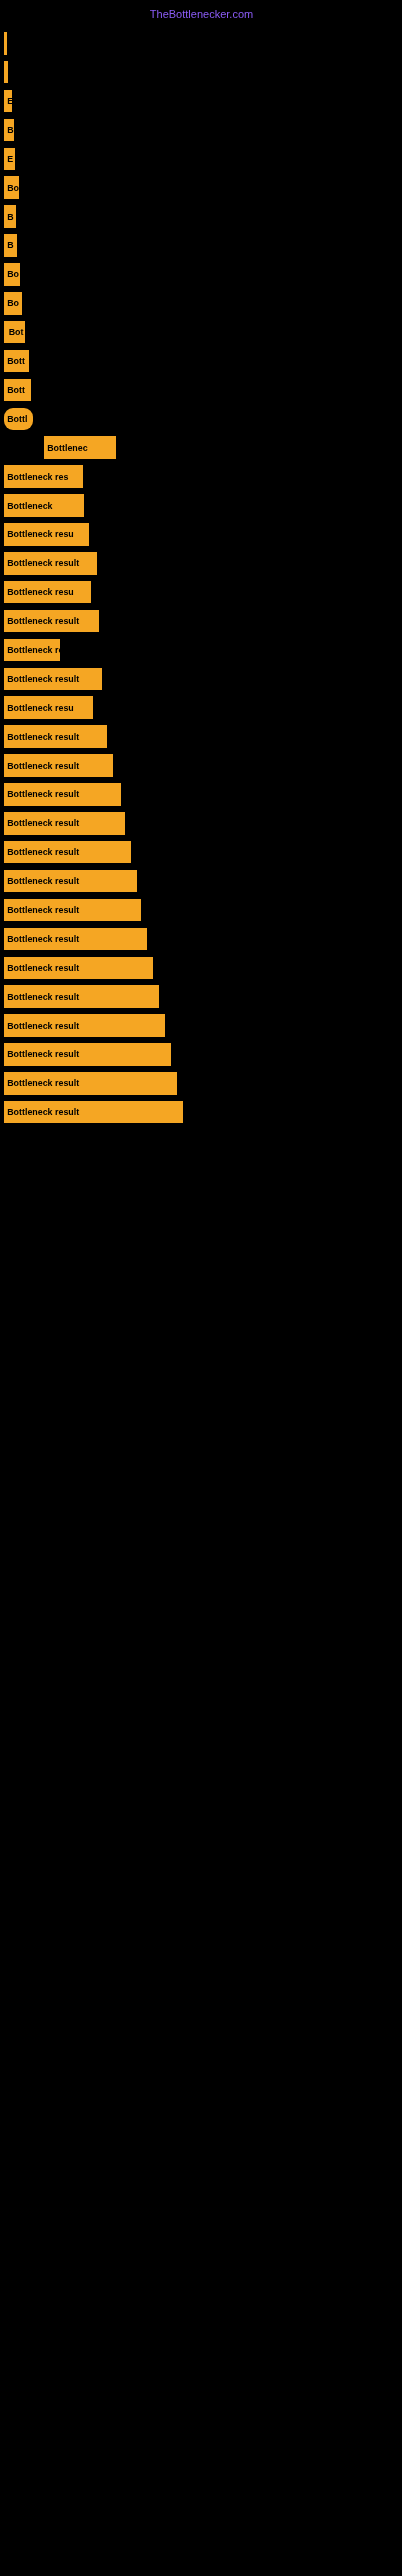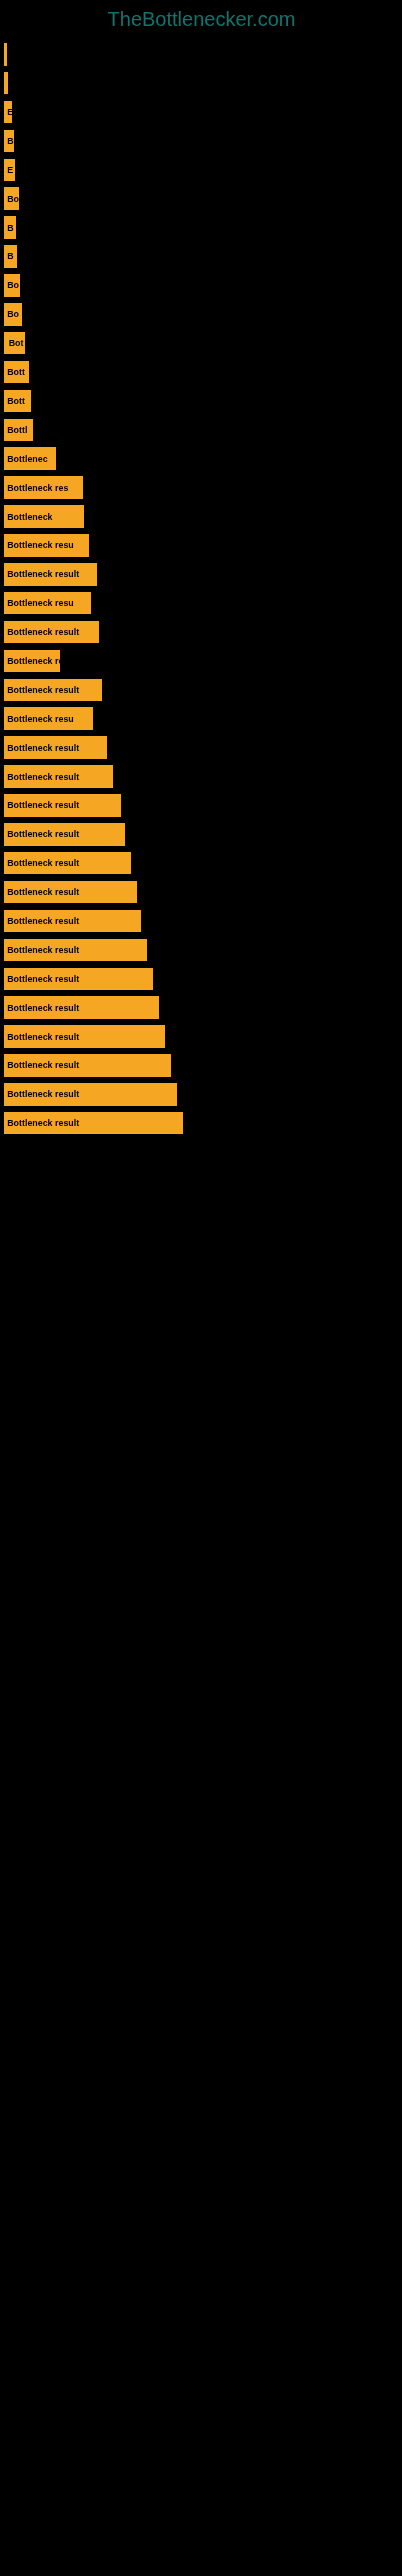--- a/index.html
+++ b/index.html
@@ -10,22 +10,22 @@
 
     body {
       background-color: #000;
       width: 403px;
       min-height: 2576px;
       font-family: Arial, sans-serif;
       position: relative;
     }
 
     .site-title {
-      color: #0f766e;
-      font-size: 20px;
+      color: #8b5cf6;
+      font-size: 11px;
       text-align: center;
       padding: 8px 0 4px 0;
       font-weight: normal;
     }
 
     .bars-container {
       padding: 8px 0 0 4px;
     }
 
     .bar-row {
@@ -117,26 +117,26 @@
       <div class="bar" style="width: 25px;">
         <span class="bar-label">Bott</span>
       </div>
     </div>
     <div class="bar-row">
       <div class="bar" style="width: 26.6px;">
         <span class="bar-label">Bott</span>
       </div>
     </div>
     <div class="bar-row">
-      <div class="bar" style="width: 29px;">
+      <div class="bar" style="width: 29px; border-radius: 9px;">
         <span class="bar-label">Bottl</span>
       </div>
     </div>
     <div class="bar-row">
-      <div class="bar" style="width: 52px;">
+      <div class="bar" style="width: 72px; margin-left: 40px;">
         <span class="bar-label">Bottlenec</span>
       </div>
     </div>
     <div class="bar-row">
       <div class="bar" style="width: 79px;">
         <span class="bar-label">Bottleneck res</span>
       </div>
     </div>
     <div class="bar-row">
       <div class="bar" style="width: 80px;">

